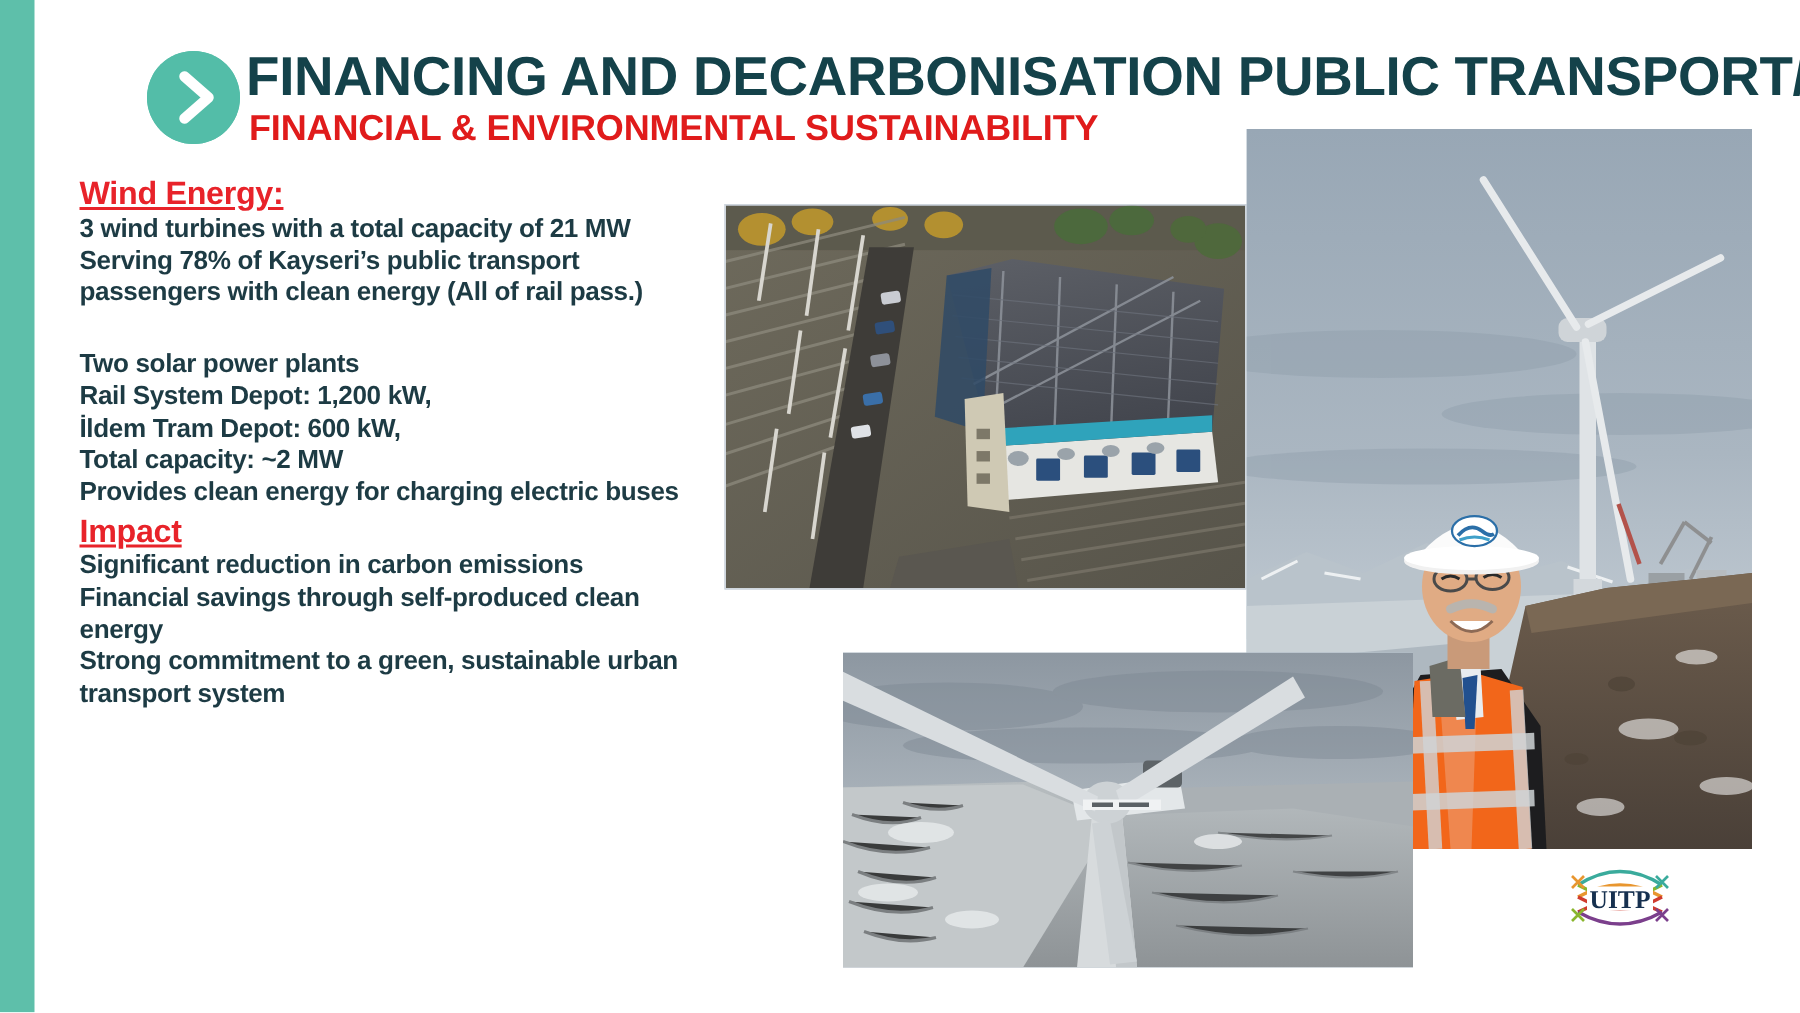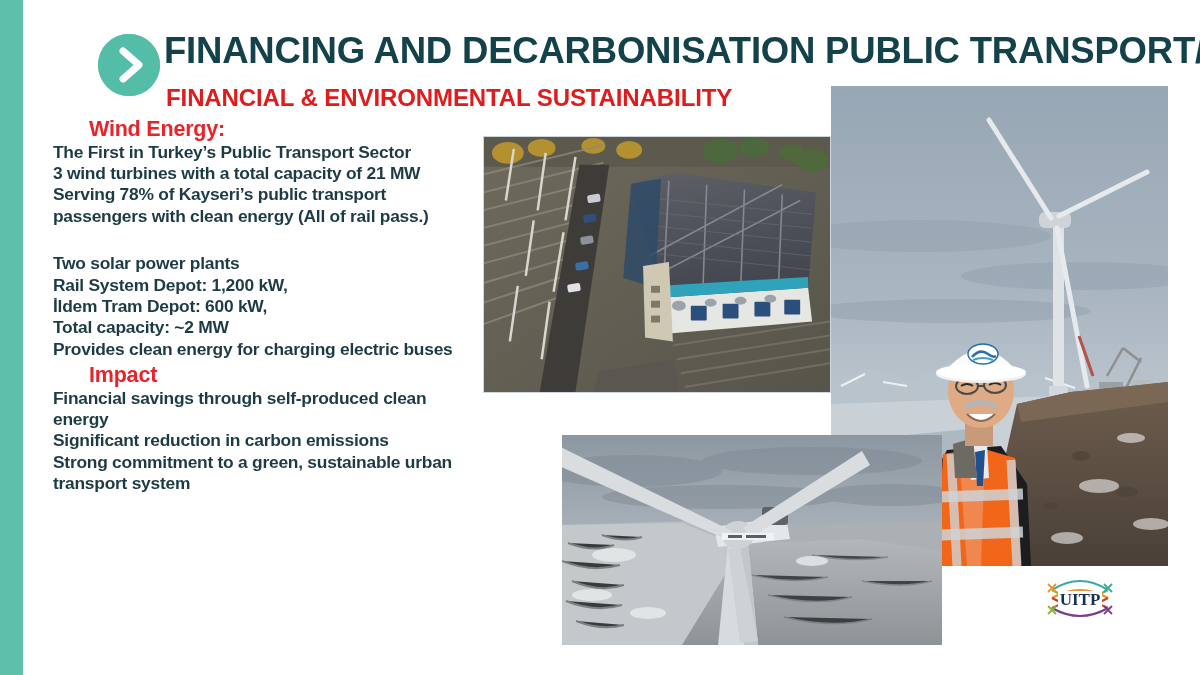--- a/index.html
+++ b/index.html
@@ -56,40 +56,40 @@
     letter-spacing: -0.2px;
     line-height: 1.02;
     white-space: nowrap;
   }
   #slide-subtitle {
     font-size: 24px;
     font-weight: bold;
     color: #e01b1b;
     letter-spacing: -0.1px;
     line-height: 1.1;
-    margin-top: 16px;
+    margin-top: 4px;
     margin-left: 2px;
     white-space: nowrap;
   }
 
   
   #body-col {
     position: absolute;
     left: 53px;
     top: 117px;
     width: 432px;
   }
   .sec-head {
     font-size: 21.5px;
     font-weight: bold;
     color: #e8232a;
+    text-decoration: underline;
     text-underline-offset: 2px;
     line-height: 1.14;
     letter-spacing: -0.2px;
-    margin-left: 36px;
   }
   .body-line {
     font-size: 17.4px;
     font-weight: bold;
     color: #1d3b44;
     line-height: 1.23;
     letter-spacing: -0.25px;
   }
   .gap-lg { height: 26px; }
   .gap-sm { height: 3px; }
@@ -140,38 +140,37 @@
     </div>
     <div id="title-block">
       <div id="slide-title">FINANCING AND DECARBONISATION PUBLIC TRANSPORT/</div>
       <div id="slide-subtitle">FINANCIAL &amp; ENVIRONMENTAL SUSTAINABILITY</div>
     </div>
   </div>
 
   <div id="body-col">
 
     <div class="sec-head">Wind Energy:</div>
-    <div class="body-line">The First in Turkey’s Public Transport Sector</div>
     <div class="body-line">3 wind turbines with a total capacity of 21 MW</div>
     <div class="body-line">Serving 78% of Kayseri’s public transport</div>
     <div class="body-line">passengers with clean energy (All of rail pass.)</div>
 
     <div class="gap-lg"></div>
 
     <div class="body-line">Two solar power plants</div>
     <div class="body-line">Rail System Depot: 1,200 kW,</div>
     <div class="body-line">İldem Tram Depot: 600 kW,</div>
     <div class="body-line">Total capacity: ~2 MW</div>
     <div class="body-line">Provides clean energy for charging electric buses</div>
 
     <div class="gap-sm"></div>
 
     <div class="sec-head">Impact</div>
+    <div class="body-line">Significant reduction in carbon emissions</div>
     <div class="body-line">Financial savings through self-produced clean energy</div>
-    <div class="body-line">Significant reduction in carbon emissions</div>
     <div class="body-line">Strong commitment to a green, sustainable urban transport system</div>
   </div>
 
   <div class="photo" id="photo-depot">
     <svg viewBox="0 0 348 257" preserveAspectRatio="none">
       <defs>
         <linearGradient id="yard" x1="0" y1="0" x2="1" y2="1">
           <stop offset="0" stop-color="#6e6a5c"></stop>
             <stop offset="1" stop-color="#57544a"></stop>
         </linearGradient>

